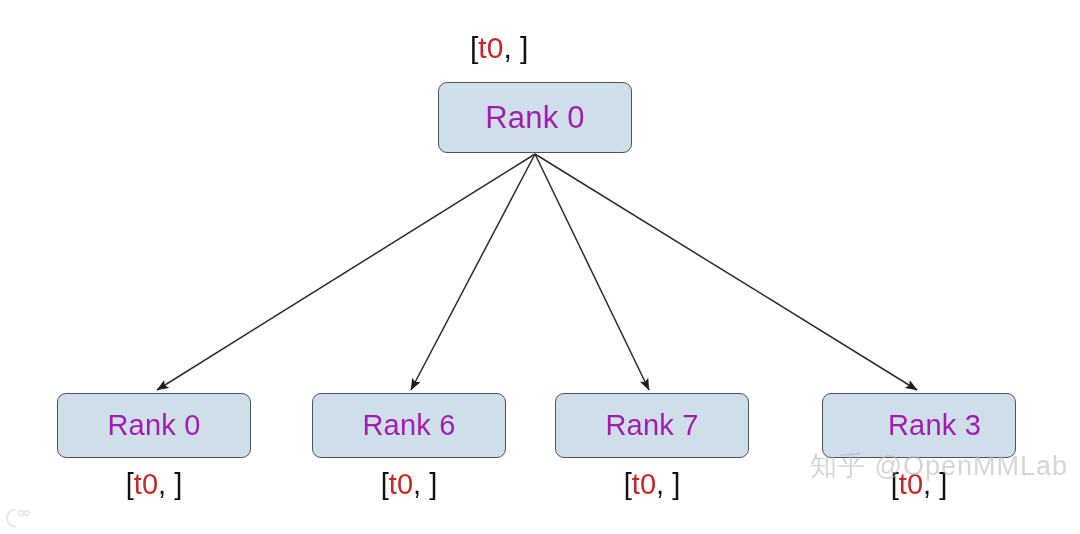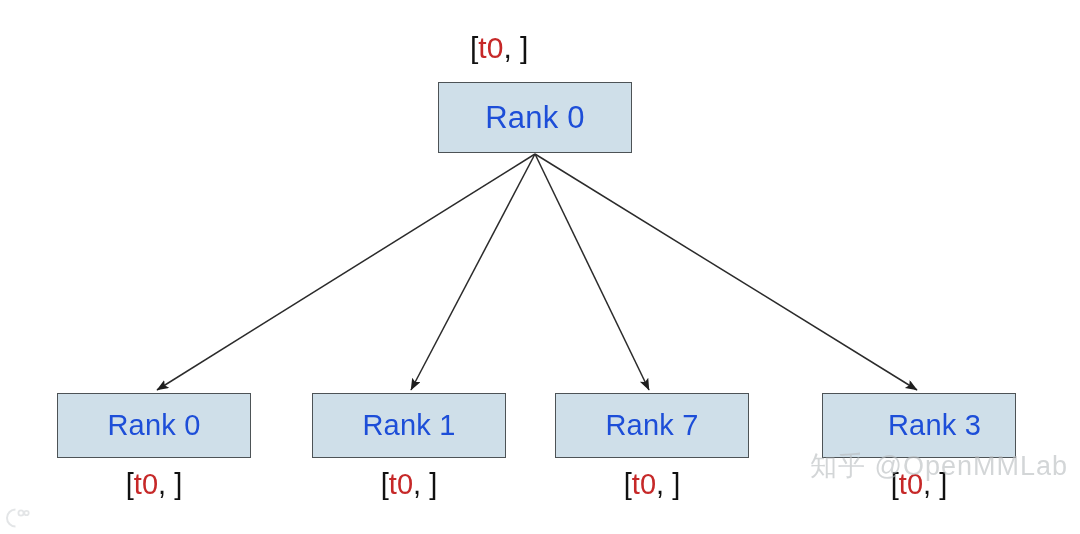--- a/index.html
+++ b/index.html
@@ -21,25 +21,25 @@
     top: 0;
     width: 1080px;
     height: 534px;
     pointer-events: none;
   }
   .node {
     position: absolute;
     box-sizing: border-box;
     background: #cfdfe9;
     border: 1.6px solid #4d5356;
-    border-radius: 0;
+    border-radius: 9px;
     display: flex;
     align-items: center;
     justify-content: center;
-    color: #1d4ed8;
+    color: #a21caf;
     font-size: 31px;
     font-family: "Liberation Sans", sans-serif;
     letter-spacing: 0.2px;
   }
   .node-root {
     left: 438px;
     top: 82px;
     width: 194px;
     height: 71px;
   }
@@ -134,21 +134,21 @@
   <div class="tensor-label label-root"><span>[</span><span class="tok">t0</span><span>, ]</span></div>
 
   <div class="node node-root">
     <span>Rank 0</span>
   </div>
 
   <div class="node node-leaf leaf-0">
     <span>Rank 0</span>
   </div>
   <div class="node node-leaf leaf-1">
-    <span>Rank 1</span>
+    <span>Rank 6</span>
   </div>
   <div class="node node-leaf leaf-2">
     <span>Rank 7</span>
   </div>
   <div class="node node-leaf leaf-3">
     <span>Rank 3</span>
   </div>
 
   <div class="tensor-label label-leaf label-leaf-0"><span>[</span><span class="tok">t0</span><span>, ]</span></div>
 

